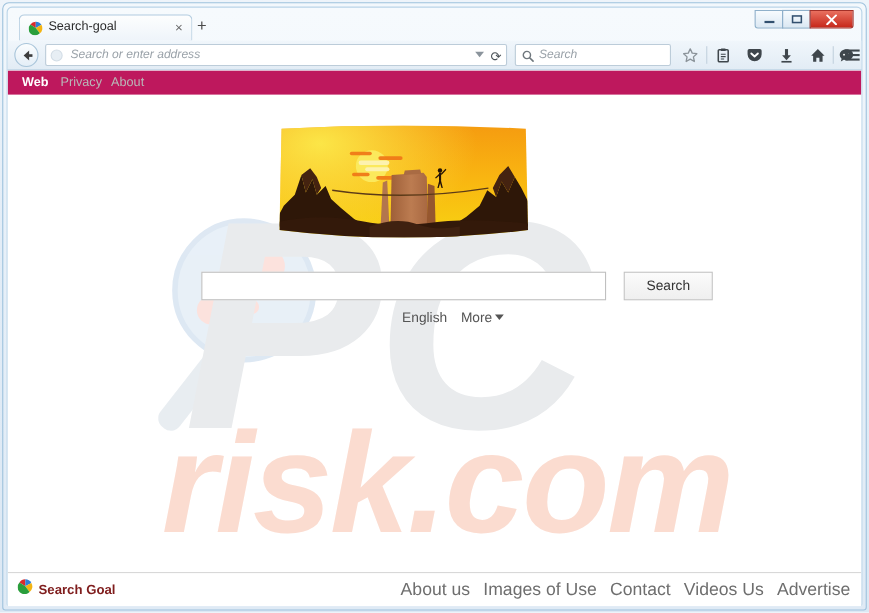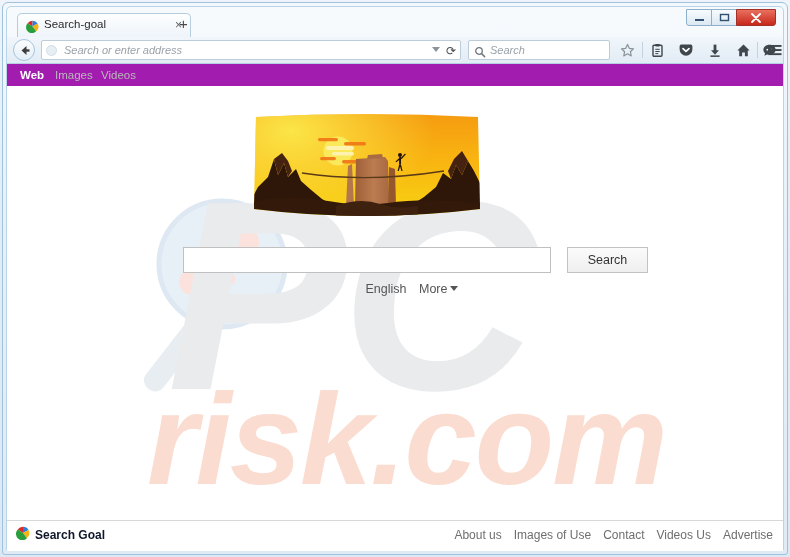--- a/index.html
+++ b/index.html
@@ -38,21 +38,21 @@
     background: linear-gradient(180deg,#f6fafd 0%,#eaf2f9 100%);
   }
 
   
   #tabstrip {
     position: absolute; left: 7px; top: 7px;
     width: 776px; height: 30px;
   }
   #tab {
     position: absolute; left: 10px; top: 6px;
-    width: 174px; height: 24px;
+    width: 158px; height: 24px;
     background: linear-gradient(180deg,#fdfefe 0%,#eef4fa 100%);
     border: 1px solid #b4cde0;
     border-bottom: none;
     border-radius: 5px 5px 0 0;
     box-sizing: border-box;
     padding-left: 30px;
   }
   #tab-favicon {
     position: absolute; left: 8px; top: 5px;
     width: 13px; height: 13px;
@@ -169,21 +169,21 @@
     position: absolute; left: 7px; top: 64px;
     width: 776px; height: 487px;
     background: #ffffff;
     overflow: hidden;
   }
 
   
   #sitenav {
     position: absolute; left: 0; top: 0;
     width: 776px; height: 22px;
-    background: #a21caf;
+    background: #be185d;
   }
   .sitenav-item {
     position: absolute; top: 5px;
     font-size: 11.5px; color: #b9b9b9;
     white-space: nowrap;
   }
   .sitenav-item.active { color: #ffffff; font-weight: bold; }
 
   
   #watermark {
@@ -250,29 +250,29 @@
   #footer {
     position: absolute; left: 0; top: 457px;
     width: 776px; height: 30px;
   }
   #footer-logo {
     position: absolute; left: 9px; top: 5px;
     display: flex; align-items: center;
   }
   #footer-logo-text {
     margin-left: 5px;
-    font-size: 12px; font-weight: bold; color: #0f172a;
+    font-size: 12px; font-weight: bold; color: #7f1d1d;
     white-space: nowrap;
   }
   #footer-links {
     position: absolute; right: 10px; top: 7px;
     display: flex; gap: 12px;
   }
   .footer-link {
-    font-size: 12px; color: #6e6e6e; white-space: nowrap;
+    font-size: 16px; color: #6e6e6e; white-space: nowrap;
   }
 </style>
 </head>
 <body>
 
 <div id="window">
   <div id="frame-outer"></div>
   <div id="frame-inner"></div>
 
   <div id="tabstrip">
@@ -390,22 +390,22 @@
         <rect x="1.5" y="6.1" width="13" height="1.9" fill="#3f464c"></rect>
         <rect x="1.5" y="10.2" width="13" height="1.9" fill="#3f464c"></rect>
       </svg>
     </div>
   </div>
 
   <div id="content">
 
     <div id="sitenav">
       <span class="sitenav-item active" style="left:13px">Web</span>
-      <span class="sitenav-item" style="left:48px">Images</span>
-      <span class="sitenav-item" style="left:94px">Videos</span>
+      <span class="sitenav-item" style="left:48px">Privacy</span>
+      <span class="sitenav-item" style="left:94px">About</span>
     </div>
 
     <div id="watermark">
       <svg width="776" height="487" viewBox="0 0 776 487">
 
         <g opacity="0.65">
           <circle cx="215" cy="200" r="63" fill="#dce9f4"></circle>
           <circle cx="215" cy="200" r="63" fill="none" stroke="#ccdced" stroke-width="5"></circle>
           <rect x="160" y="240" width="22" height="95" rx="10" fill="#dde4ea" transform="rotate(38 171 287)"></rect>
           <circle cx="235" cy="178" r="17" fill="#fbd3cc"></circle>

